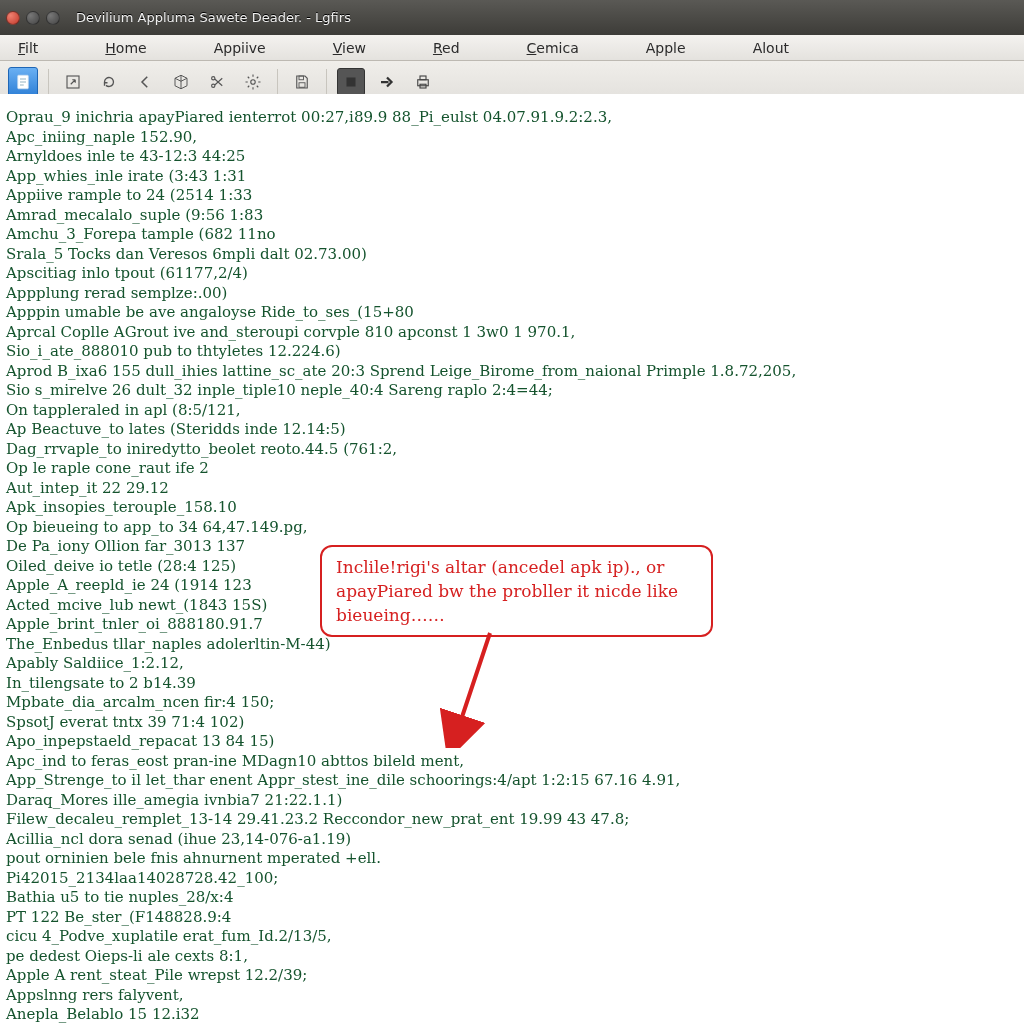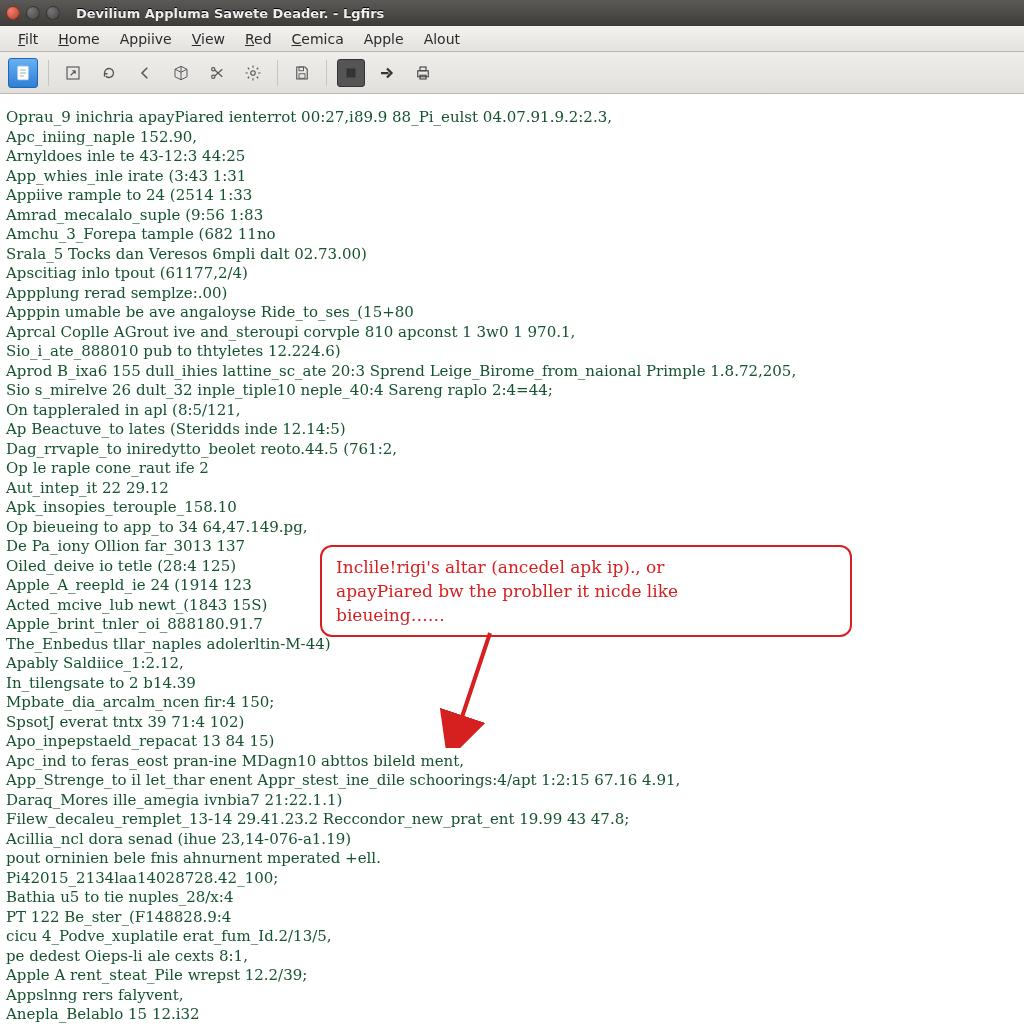--- a/index.html
+++ b/index.html
@@ -5,47 +5,48 @@
   * { margin: 0; padding: 0; box-sizing: border-box; }
   body {
     font-family: "DejaVu Sans", "Liberation Sans", Arial, sans-serif;
     background: #fff;
     width: 1024px;
     height: 1024px;
     overflow: hidden;
     position: relative;
   }
   .titlebar {
-    height: 26px;
+    height: 35px;
     background: linear-gradient(#5a5955, #3d3c38);
     display: flex;
     align-items: center;
     padding: 0 6px;
     color: #eee;
     font-size: 13px;
-    font-weight: bold;
+    font-weight: normal;
   }
   .window-btn {
     width: 14px; height: 14px;
     border-radius: 50%;
     margin-right: 6px;
     border: 1px solid rgba(0,0,0,.4);
     background: radial-gradient(circle at 30% 30%, #777, #444);
   }
   .window-btn.close { background: radial-gradient(circle at 30% 30%, #f08070, #c0392b); }
   .titlebar .title { margin-left: 10px; text-shadow: 0 -1px 0 #000; }
   .menubar {
     height: 26px;
     background: linear-gradient(#f4f2ef, #e4e2de);
     border-bottom: 1px solid #bdb9b2;
     display: flex;
     align-items: center;
     padding: 0 8px;
     font-size: 14px;
     color: #2b2b2b;
+    gap: 47px;
   }
   .menubar .item { padding: 2px 10px; cursor: default; }
   .menubar .item .ul { text-decoration: underline; }
   .toolbar {
     height: 42px;
     background: linear-gradient(#f0eeea, #e2e0dc);
     border-bottom: 1px solid #bdb9b2;
     display: flex;
     align-items: center;
     padding: 0 8px;
@@ -95,21 +96,21 @@
     border: 2px solid #d62020;
     border-radius: 12px;
     background: rgba(255,255,255,0.95);
     color: #d62020;
     font-family: "DejaVu Serif", Georgia, serif;
     font-size: 17px;
     line-height: 24px;
     padding: 8px 14px;
     left: 320px;
     top: 545px;
-    width: 532px;
+    width: 393px;
   }
   .arrow {
     position: absolute;
     left: 440px;
     top: 628px;
     width: 60px;
     height: 120px;
     pointer-events: none;
   }
   svg.icon { width: 18px; height: 18px; }

